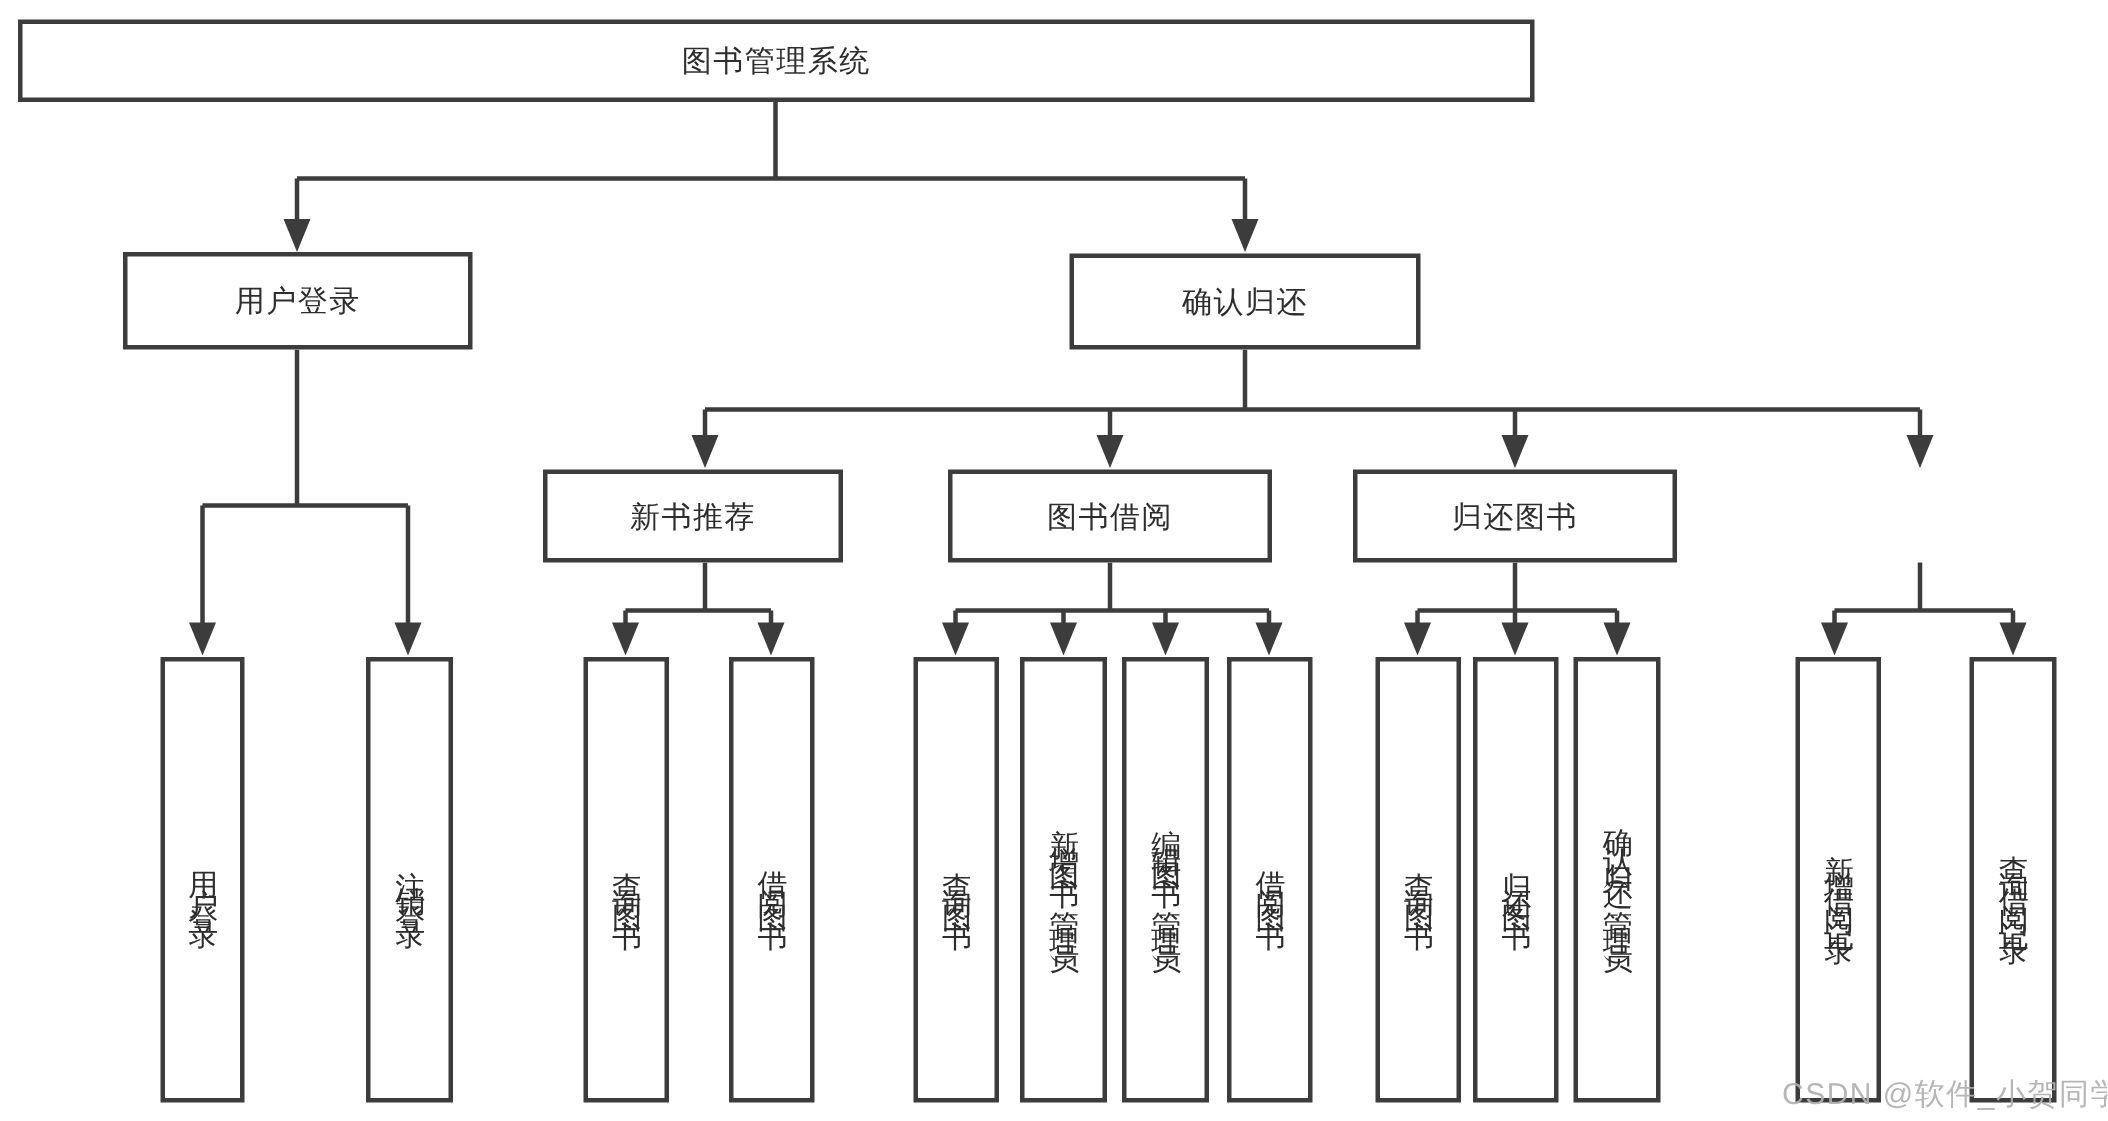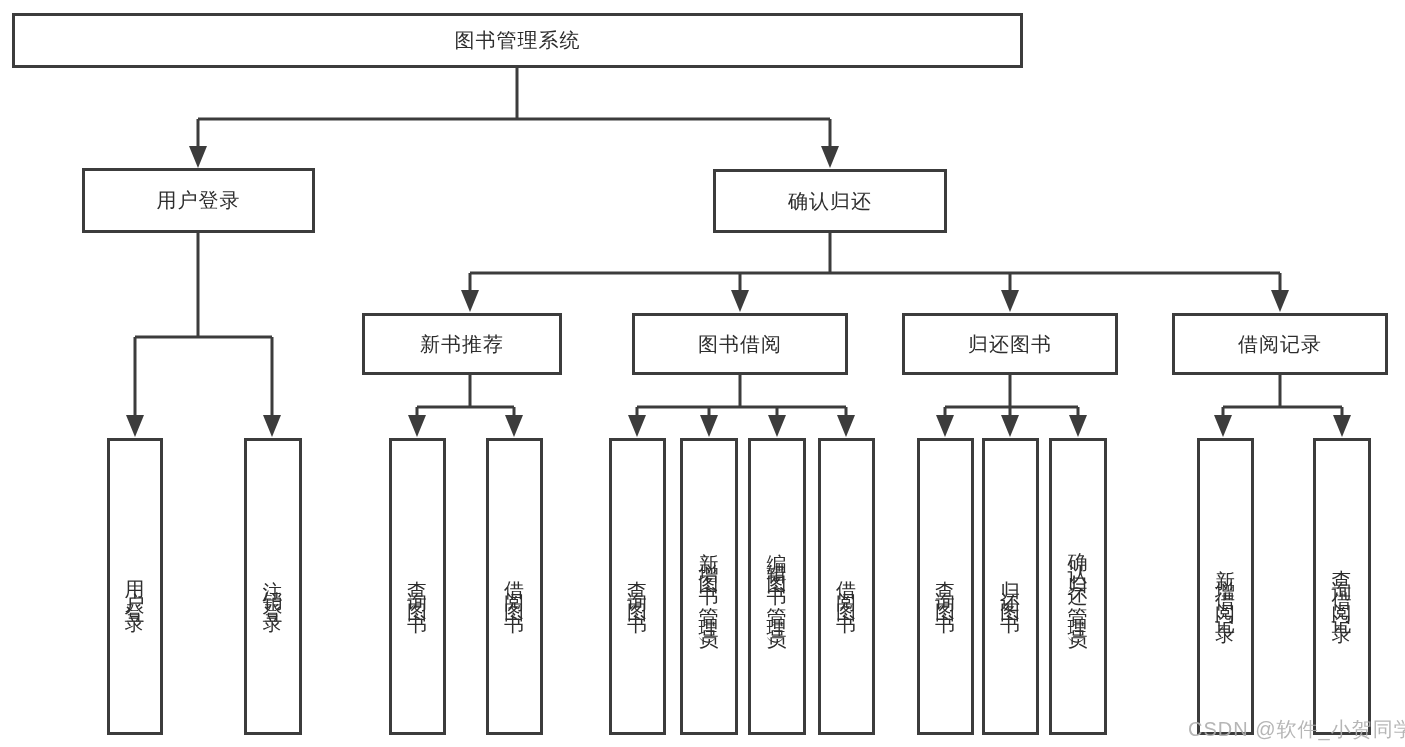--- a/index.html
+++ b/index.html
@@ -87,23 +87,20 @@
 
   <div class="node h" style="left:362px;top:313px;width:200px;height:62px">
     <span>新书推荐</span>
   </div>
   <div class="node h" style="left:632px;top:313px;width:216px;height:62px">
     <span>图书借阅</span>
   </div>
   <div class="node h" style="left:902px;top:313px;width:216px;height:62px">
     <span>归还图书</span>
   </div>
-  <div class="node h" style="left:1172px;top:313px;width:216px;height:62px">
-    <span>借阅记录</span>
-  </div>
 
   <div class="node v" style="left:107px;top:438px;width:56px;height:297px">
     <span class="vtext">用户登录</span>
   </div>
   <div class="node v" style="left:244px;top:438px;width:58px;height:297px">
     <span class="vtext">注销登录</span>
   </div>
 
   <div class="node v" style="left:389px;top:438px;width:57px;height:297px">
     <span class="vtext">查询图书</span>

